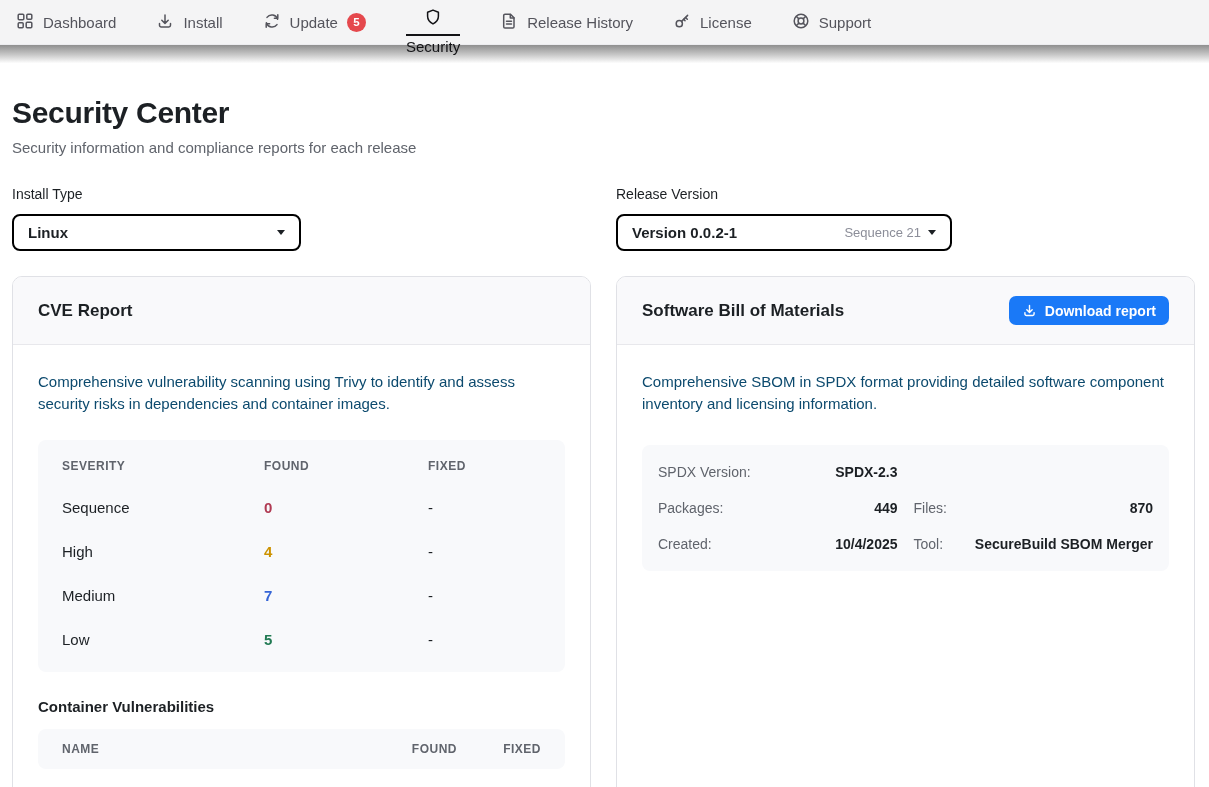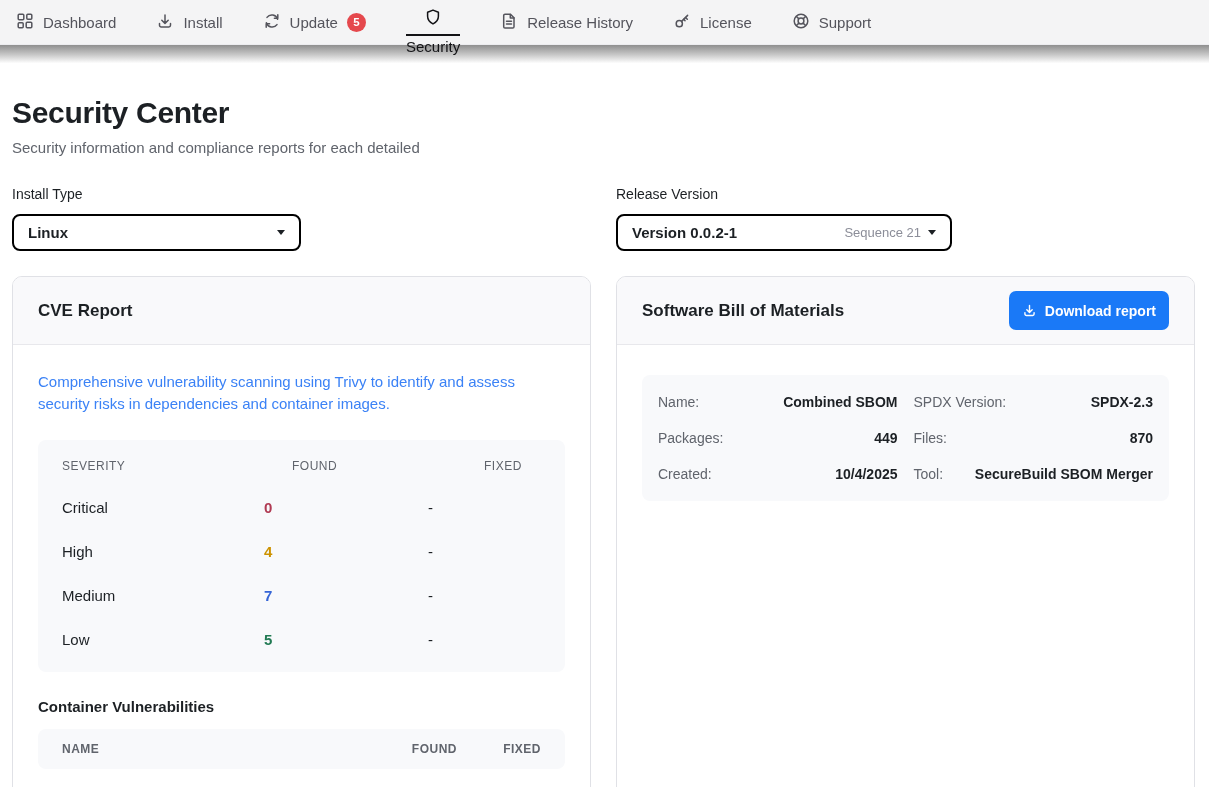--- a/index.html
+++ b/index.html
@@ -40,33 +40,33 @@
   
   .cards { display:grid; grid-template-columns:1fr 1fr; gap:25px; margin-top:25px;
     align-items:stretch; }
   .card { border:1px solid #e0e1e6; border-radius:10px; background:#fff;
     min-height:540px; overflow:hidden; }
   .card-header { background:#f9f9fb; border-bottom:1px solid #e8e8ec;
     height:68px; padding:0 25px; display:flex; align-items:center;
     justify-content:space-between; }
   .card-title { font-size:17px; font-weight:600; color:#1c2024; }
   .card-body { padding:26px 25px; }
-  .card-desc { font-size:15px; color:#3b82f6; line-height:1.45; margin-bottom:25px; }
-
-  .btn-primary { display:flex; align-items:center; gap:8px; height:39px;
+  .card-desc { font-size:15px; color:#0c4a6e; line-height:1.45; margin-bottom:25px; }
+
+  .btn-primary { display:flex; align-items:center; gap:8px; height:29px;
     padding:0 13px; border:none; border-radius:7px; background:#1a79f7;
     color:#fff; font-size:14px; font-weight:600; cursor:pointer;
     font-family:"Liberation Sans", sans-serif; }
 
   
   .sev-table { background:#f8f9fb; border-radius:8px; padding:6px 0 10px; }
   .sev-row { display:grid; grid-template-columns:202px 164px 1fr;
     align-items:center; height:44px; padding:0 24px; font-size:15px; color:#1c2024; }
-  .sev-row.head { height:40px; font-size:12px; font-weight:400; color:#60646c;
-    letter-spacing:0.5px; text-transform:uppercase;gap:28px; }
+  .sev-row.head { height:40px; font-size:12px; font-weight:700; color:#60646c;
+    letter-spacing:0.5px; text-transform:uppercase; }
   .sev-num { font-weight:700; }
 
   .sub-title { font-size:15px; font-weight:600; color:#1c2024; margin:26px 0 14px; }
   .cv-head { background:#f8f9fb; border-radius:8px; height:40px; padding:0 24px;
     display:flex; align-items:center; font-size:12px; font-weight:700;
     color:#60646c; letter-spacing:0.5px; text-transform:uppercase; }
   .cv-name { flex:1; }
   .cv-found { width:80px; text-align:right; }
   .cv-fixed { width:60px; text-align:right; margin-left:24px; }
 
@@ -159,21 +159,21 @@
       </svg>
     </span>
     <span>Support</span>
   </div>
 </nav>
 <div class="scroll-shadow"></div>
 
 <div class="container">
 
   <h1 class="page-title">Security Center</h1>
-  <div class="subtitle">Security information and compliance reports for each detailed</div>
+  <div class="subtitle">Security information and compliance reports for each release</div>
 
   <div class="filters">
     <div>
       <div class="filter-label">Install Type</div>
       <div class="select">
         <span class="value">Linux</span>
         <span class="spacer"></span>
         <span class="caret"></span>
       </div>
     </div>
@@ -197,21 +197,21 @@
       <div class="card-body">
         <p class="card-desc">Comprehensive vulnerability scanning using Trivy to identify and assess security risks in dependencies and container images.</p>
 
         <div class="sev-table">
           <div class="sev-row head">
             <span>SEVERITY</span>
             <span>FOUND</span>
             <span>FIXED</span>
           </div>
           <div class="sev-row">
-            <span>Critical</span>
+            <span>Sequence</span>
             <span class="sev-num" style="color: rgb(176, 58, 82);">0</span>
             <span>-</span>
           </div>
           <div class="sev-row">
             <span>High</span>
             <span class="sev-num" style="color: rgb(204, 146, 0);">4</span>
             <span>-</span>
           </div>
           <div class="sev-row">
             <span>Medium</span>
@@ -241,28 +241,25 @@
           <span style="display:flex;">
             <svg width="15" height="15" viewBox="0 0 18 18" fill="none" stroke="#fff" stroke-width="1.7" stroke-linecap="round" stroke-linejoin="round">
               <path d="M9 3v8M5.8 8.2 9 11.4l3.2-3.2"></path>
               <path d="M3.5 11.5v1.8a1.7 1.7 0 0 0 1.7 1.7h7.6a1.7 1.7 0 0 0 1.7-1.7v-1.8"></path>
             </svg>
           </span>
           <span>Download report</span>
         </button>
       </div>
       <div class="card-body">
+        <p class="card-desc" style="margin-bottom:30px;">Comprehensive SBOM in SPDX format providing detailed software component inventory and licensing information.</p>
 
         <div class="sbom-box">
           <div class="sbom-row">
             <div class="pair">
-              <span class="lbl">Name:</span>
-              <span class="val">Combined SBOM</span>
-            </div>
-            <div class="pair">
               <span class="lbl">SPDX Version:</span>
               <span class="val">SPDX-2.3</span>
             </div>
           </div>
           <div class="sbom-row">
             <div class="pair">
               <span class="lbl">Packages:</span>
               <span class="val">449</span>
             </div>
             <div class="pair">

